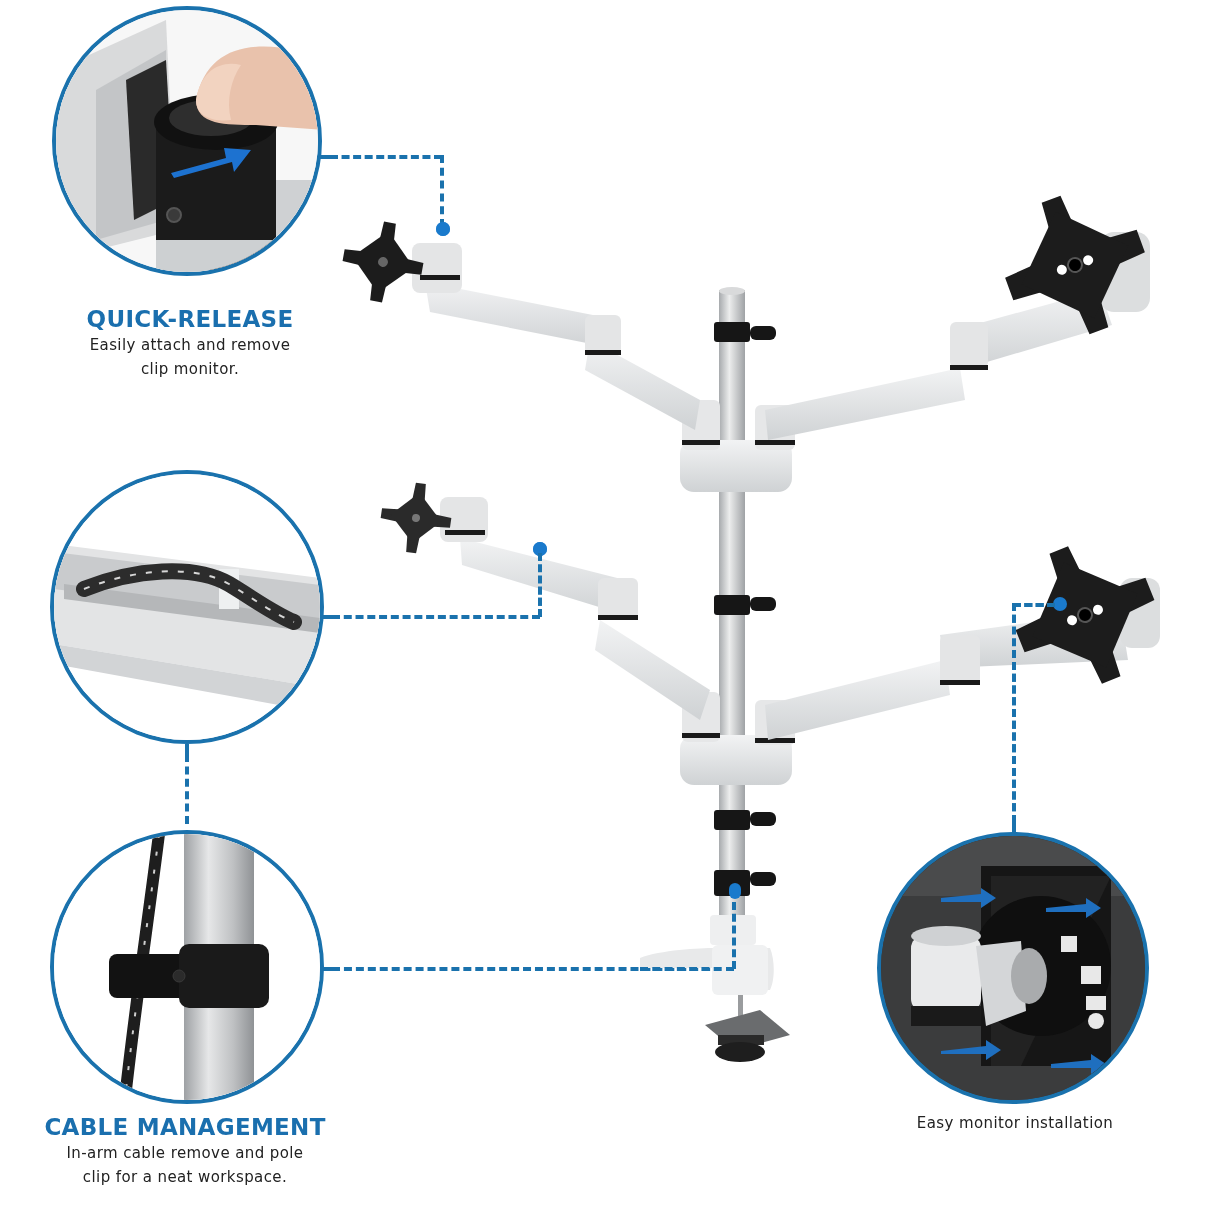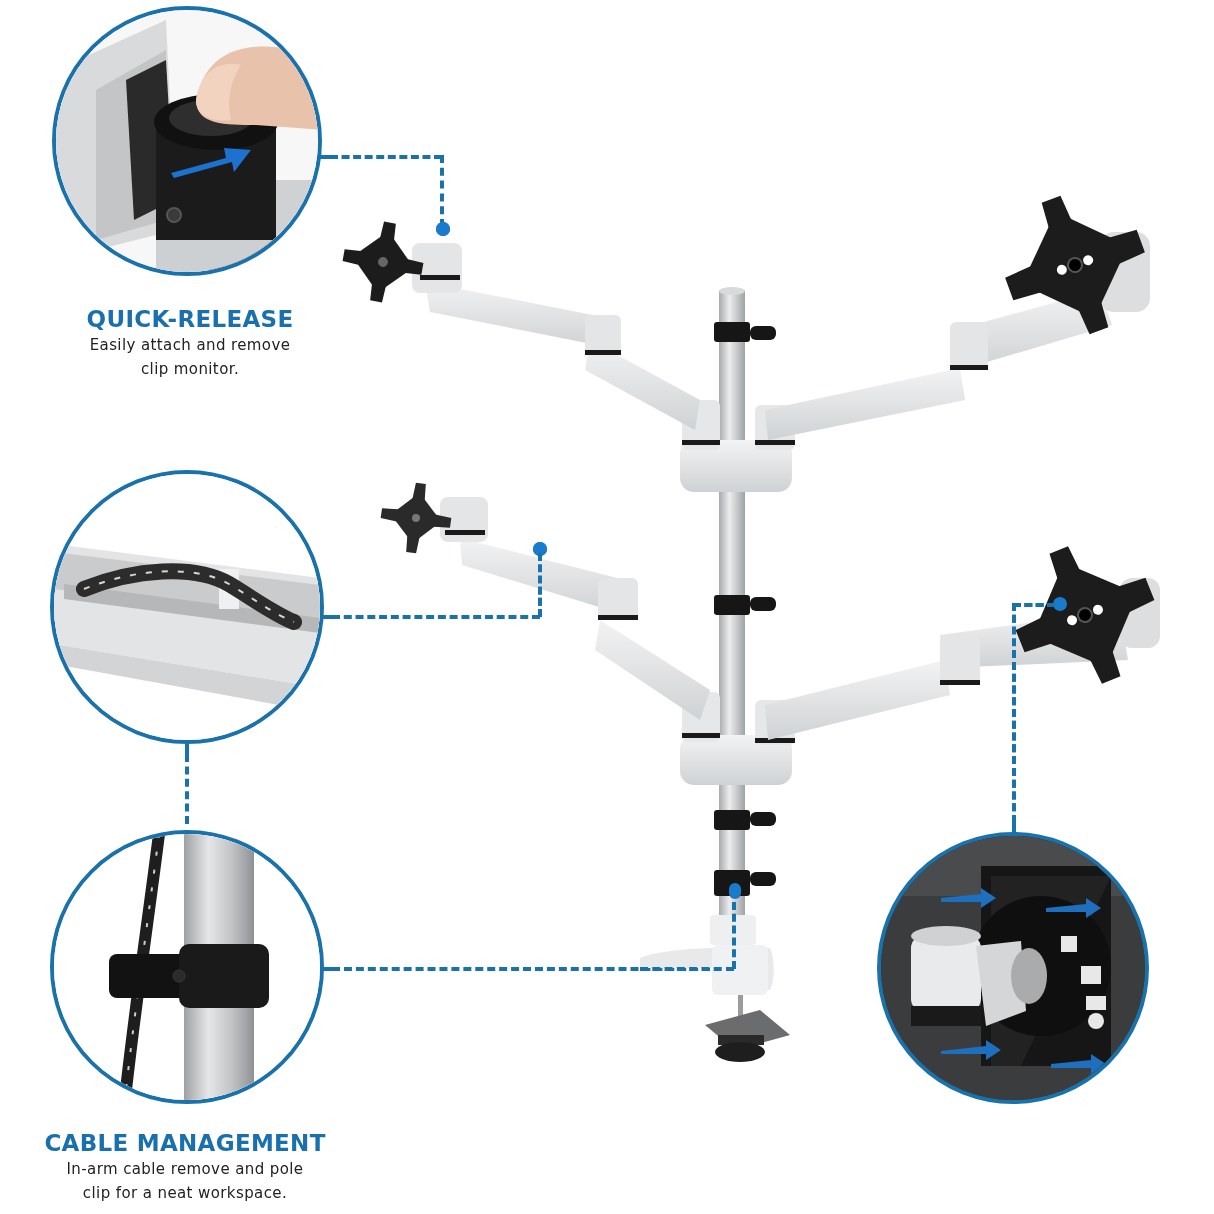--- a/index.html
+++ b/index.html
@@ -111,21 +111,21 @@
     <rect x="125" y="110" width="90" height="64" rx="10" fill="#1a1a1a"></rect>
     <circle cx="125" cy="142" r="6" fill="#2b2b2b" stroke="#3a3a3a"></circle>
   </svg>
 </div>
 
 <div class="solid-h" style="left:322px; top:967px; width:10px;"></div>
 <div class="dash-h" style="left:332px; top:967px; width:402px;"></div>
 <div class="dash-v" style="left:732px; top:902px; height:67px;"></div>
 <div class="dot" style="left:729px; top:883px; width:12px; height:16px; border-radius:6px;"></div>
 
-<div class="feat" style="left:20px; top:1113px; width:330px;margin-top:16px;">
+<div class="feat" style="left:20px; top:1113px; width:330px;">
   <div class="feat-title">CABLE MANAGEMENT</div>
   <div class="feat-desc">In-arm cable remove and pole</div>
   <div class="feat-desc">clip for a neat workspace.</div>
 </div>
 
 <div class="circle" style="left:877px; top:832px; width:272px; height:272px; background:#3a3a3a;">
   <svg width="272" height="272" viewBox="0 0 272 272">
     <rect width="272" height="272" fill="#3b3c3d"></rect>
     <rect x="0" y="0" width="272" height="60" fill="#4a4b4c"></rect>
 
@@ -150,20 +150,21 @@
     <polygon points="170,228 210,224 210,218 225,228 210,238 210,232 170,232" fill="#1f6fbf"></polygon>
   </svg>
 </div>
 
 <div class="dot" style="left:1053px; top:597px;"></div>
 <div class="dash-h" style="left:1013px; top:603px; width:42px;"></div>
 <div class="dash-v" style="left:1012px; top:603px; height:220px;"></div>
 <div class="solid-v" style="left:1012px; top:822px; height:12px;"></div>
 
 <div class="feat" style="left:840px; top:1111px; width:350px;">
+  <div class="feat-desc">Easy monitor installation</div>
 </div>
 
 <svg class="abs" style="left:0; top:0;" width="1214" height="1214" viewBox="0 0 1214 1214">
   <defs>
     <linearGradient id="pole" x1="0" x2="1">
       <stop offset="0" stop-color="#a7aaad"></stop>
       <stop offset="0.4" stop-color="#eceded"></stop>
       <stop offset="1" stop-color="#9fa2a5"></stop>
     </linearGradient>
     <linearGradient id="arm" x1="0" x2="0" y1="0" y2="1">

